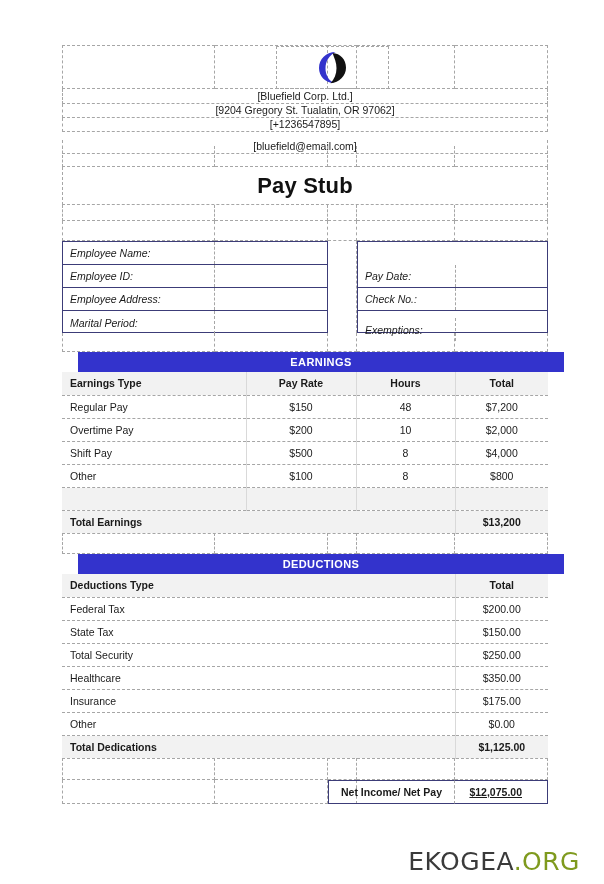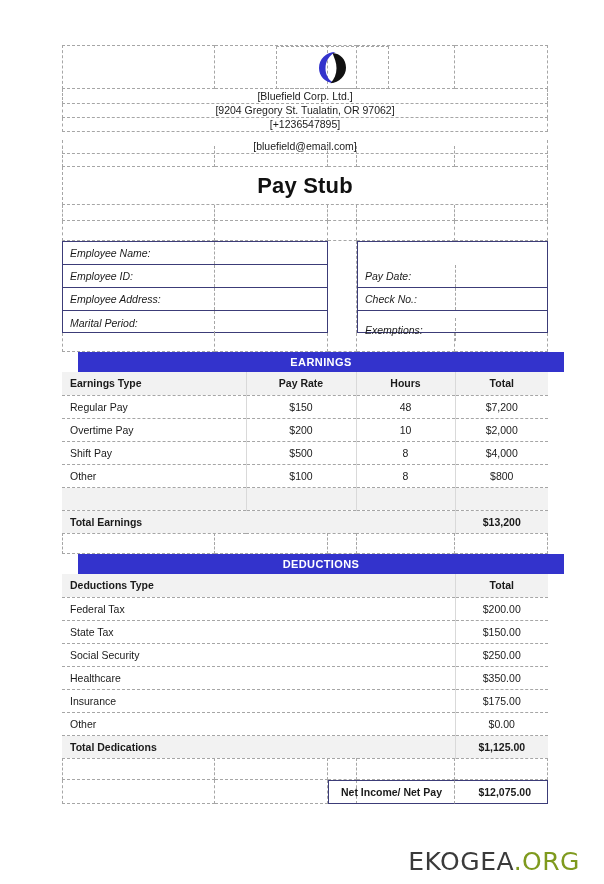--- a/index.html
+++ b/index.html
@@ -194,22 +194,23 @@
     display: flex;
     align-items: center;
     height: 24px;
   }
   .netpay-label {
     justify-content: center;
     border-right: 1px dashed #a6a6a6;
   }
   .netpay-value {
     justify-content: flex-end;
-    padding-right: 16px;
+    padding-right: 25px;
     border-left: none;
+    text-decoration: underline;
   }
 
   
   .watermark {
     position: absolute;
     right: 24px;
     bottom: 8px;
     font-size: 25px;
     letter-spacing: .5px;
     font-family: "DejaVu Sans", sans-serif;
@@ -403,21 +404,21 @@
       </tr>
       <tr>
         <td class="c-left">Federal Tax</td>
         <td class="c-center">$200.00</td>
       </tr>
       <tr>
         <td class="c-left">State Tax</td>
         <td class="c-center">$150.00</td>
       </tr>
       <tr>
-        <td class="c-left">Social Security</td>
+        <td class="c-left">Total Security</td>
         <td class="c-center">$250.00</td>
       </tr>
       <tr>
         <td class="c-left">Healthcare</td>
         <td class="c-center">$350.00</td>
       </tr>
       <tr>
         <td class="c-left">Insurance</td>
         <td class="c-center">$175.00</td>
       </tr>

